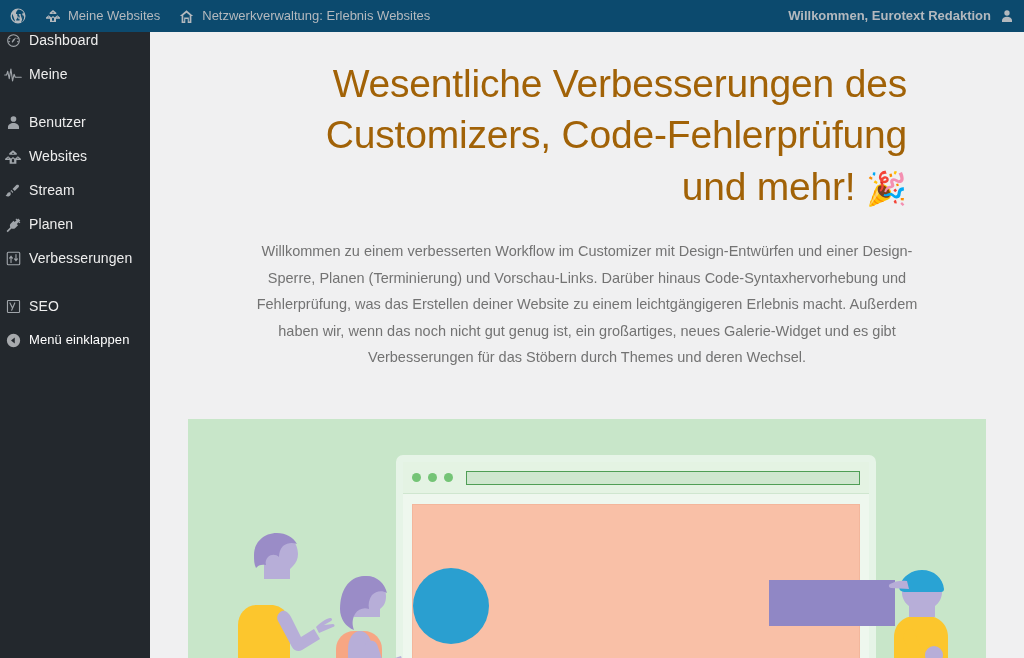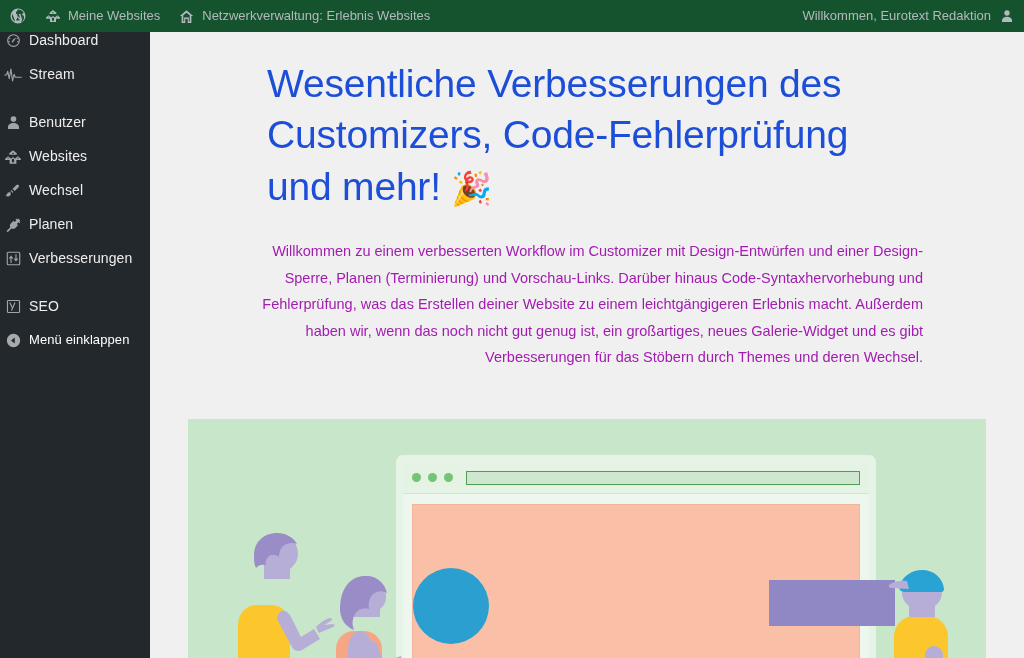--- a/index.html
+++ b/index.html
@@ -10,39 +10,39 @@
     overflow: hidden;
     background: #f0f0f1;
     font-family: "Liberation Sans", sans-serif;
   }
 
   
   #adminbar {
     position: absolute;
     top: 0; left: 0;
     width: 1024px; height: 32px;
-    background: #14532d;
+    background: #0c4a6e;
     display: flex;
     align-items: center;
     z-index: 50;
   }
   .ab-item {
     display: flex;
     align-items: center;
     height: 32px;
     padding: 0 9px;
     color: #b4b9be;
     font-size: 13px;
     line-height: 32px;
     white-space: nowrap;
     cursor: pointer;
   }
   .ab-icon { display: inline-flex; align-items: center; justify-content: center; }
   .ab-icon + .ab-label { margin-left: 7px; }
-  #ab-right { margin-left: auto; display: flex; align-items: center; }
+  #ab-right { margin-left: auto; display: flex; align-items: center; font-weight: bold; }
   #ab-right .ab-label { margin-right: 8px; }
 
   .avatar-box {
     width: 16px; height: 16px;
     display: inline-flex; align-items: center; justify-content: center;
   }
 
   
   #adminmenu {
     position: absolute;
@@ -81,36 +81,36 @@
     background: #f0f0f1;
     overflow: hidden;
   }
   #about-wrap {
     width: 874px;
     padding-top: 26px;
   }
   #about-headline {
     margin: 0 auto;
     width: 640px;
-    text-align: left;
+    text-align: right;
     font-size: 39px;
     font-weight: 300;
     line-height: 1.32;
-    color: #1d4ed8;
+    color: #a16207;
     letter-spacing: -0.2px;
   }
   .emoji { font-size: 33px; }
 
   #about-lead {
     margin: 26px auto 0;
     width: 672px;
     font-size: 14.5px;
     line-height: 1.82;
-    color: #a21caf;
-    text-align: right;
+    color: #737373;
+    text-align: center;
   }
 
   
   #illustration {
     position: relative;
     margin: 49px auto 0;
     width: 798px;
     height: 280px;
     background: #c8e6c9;
     overflow: hidden;
@@ -228,21 +228,21 @@
     </span>
     <span class="mi-label">Dashboard</span>
   </div>
 
   <div class="menu-item">
     <span class="mi-icon">
       <svg width="20" height="18" viewBox="0 0 26 24" fill="none" stroke="currentColor" stroke-width="1.5" stroke-linecap="round" stroke-linejoin="round">
         <path d="M2 12h2.4l1.6-5 2 10 2.2-13 2.2 16 2-9 1.6 4H24"></path>
       </svg>
     </span>
-    <span class="mi-label">Stream</span>
+    <span class="mi-label">Meine</span>
   </div>
 
   <div class="menu-sep"></div>
 
   <div class="menu-item">
     <span class="mi-icon">
       <svg width="17" height="17" viewBox="0 0 24 24" fill="currentColor">
         <circle cx="12" cy="7" r="4"></circle>
         <path d="M12 12.6c-4.3 0-7.8 2.6-7.8 5.8V21h15.6v-2.6c0-3.2-3.5-5.8-7.8-5.8z"></path>
       </svg>
@@ -258,21 +258,21 @@
     </span>
     <span class="mi-label">Websites</span>
   </div>
 
   <div class="menu-item">
     <span class="mi-icon">
       <svg width="18" height="18" viewBox="0 0 24 24" fill="currentColor">
         <path d="M19.4 4.1c-.8-.8-2.1-.8-2.9 0l-5.1 5.1 2.9 2.9 5.1-5.1c.8-.8.8-2.1 0-2.9zM9.8 10.8l-1.4 1.4 1.5.5a1 1 0 0 1 .6.6l.5 1.5 1.4-1.4-2.6-2.6zM7 13.6c-1.4.1-2.6 1.1-3 2.5-.3 1-1 1.7-1.9 2 1.1 1 2.6 1.5 4 1.2 1.7-.3 2.9-1.8 2.9-3.5 0-.3 0-.6-.1-.9l-.4-1.2-1.5-.1z"></path>
       </svg>
     </span>
-    <span class="mi-label">Wechsel</span>
+    <span class="mi-label">Stream</span>
   </div>
 
   <div class="menu-item">
     <span class="mi-icon">
       <svg width="18" height="18" viewBox="0 0 24 24" fill="currentColor">
         <path d="M18.9 3.3l-1.2 1.2-1.3-1.3-1.1 1.1 1.3 1.3-2.3 2.3-1.6-1.6-3.6 3.6c-1.4 1.4-1.6 3.5-.7 5.1l-5 5 1.6 1.6 5-5c1.6.9 3.7.7 5.1-.7l3.6-3.6-1.6-1.6 2.3-2.3 1.3 1.3 1.1-1.1-1.3-1.3 1.2-1.2-2.8-2.8z"></path>
       </svg>
     </span>
     <span class="mi-label">Planen</span>
   </div>

